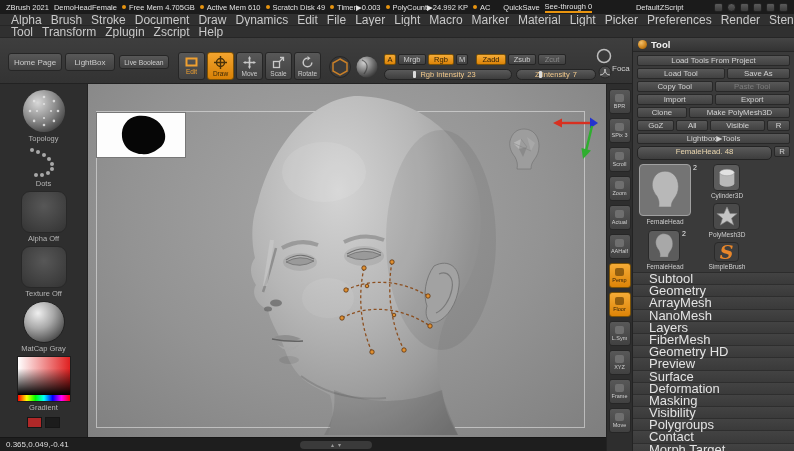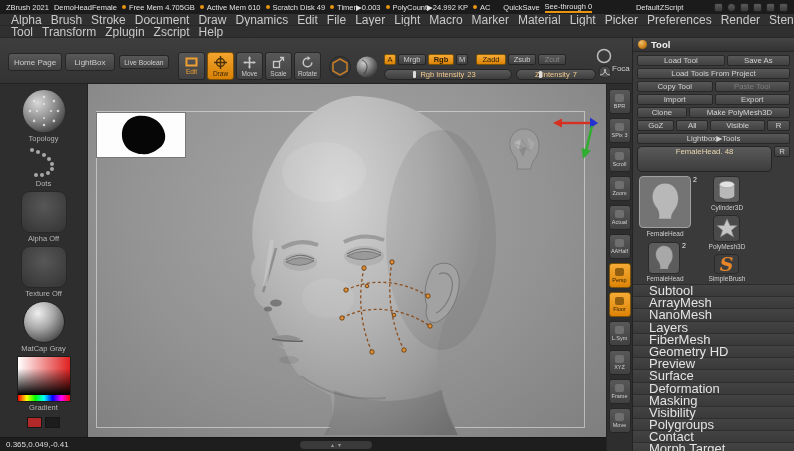--- a/index.html
+++ b/index.html
@@ -79,21 +79,21 @@
   .toolpanel{position:absolute;left:632px;top:38px;width:162px;height:413px;background:#3a3a3a;border-left:1px solid #232323;}
   .tp-header{height:14px;background:linear-gradient(#454545,#333);display:flex;align-items:center;gap:4px;padding:0 5px;
     border-bottom:1px solid #262626;color:#f2f2f2;font-size:9.5px;font-weight:bold;}
   .tp-picon{width:9px;height:9px;border-radius:50%;background:radial-gradient(circle at 35% 30%, #f3c06a, #c87f18 60%, #6e4a12);}
   .tp-rows{padding:3px 4px 0;}
   .tp-row{display:flex;gap:2px;margin-bottom:2px;}
   .tp-btn{height:11px;line-height:10px;background:var(--btn-bg);border:1px solid #282828;border-radius:2px;
     font-size:7.8px;color:#d2d2d2;text-align:center;flex:1;overflow:hidden;white-space:nowrap;}
   .tp-btn.disabled{color:#7d7d7d;}
   .tp-slider{flex:1;background:linear-gradient(#5a5a5a,#3d3d3d);border:1px solid #242424;border-radius:5px;
-    height:26px;line-height:10px;font-size:7.8px;color:#e8d5ae;text-align:center;}
+    height:14px;line-height:10px;font-size:7.8px;color:#e8d5ae;text-align:center;}
   .tp-thumbs{position:relative;height:110px;}
   .thumb{position:absolute;background:#5c5c5c;border:1px solid #2a2a2a;border-radius:4px;overflow:hidden;
     display:flex;align-items:center;justify-content:center;}
   .thumb.selected{background:#747474;border-color:#a0a0a0;}
   .th-label{position:absolute;font-size:6.5px;color:#cfcfcf;text-align:center;}
   .badge{position:absolute;font-size:7px;color:#f0f0f0;}
   .badge:empty{display:none;}
   .s-glyph{font-size:19px;font-weight:bold;font-style:italic;color:#e8862a;font-family:"DejaVu Serif",serif;}
   .sections{border-top:1px solid #2c2c2c;}
   .section-row{height:12.2px;line-height:12.2px;padding-left:16px;font-size:13px;color:#e3e3e3;
@@ -237,21 +237,21 @@
             <stop offset="60%" stop-color="#6a6a6a"></stop>
             <stop offset="100%" stop-color="#2e2e2e"></stop>
           </radialGradient>
         </defs>
       <circle cx="12" cy="12" r="10.5" fill="url(#sphG)"></circle>
         <path d="M7,5 Q16,9 9,19" stroke="#333" stroke-width="1.2" fill="none" opacity="0.6"></path>
     </svg>
 
     <div class="btn mini-btn orange-btn" style="left:384px;width:12px;">A</div>
     <div class="btn mini-btn" style="left:398px;width:28px;">Mrgb</div>
-    <div class="btn mini-btn orange-btn" style="left:428px;width:26px;font-weight:bold;">Rgb</div>
+    <div class="btn mini-btn orange-btn" style="left:428px;width:26px;">Rgb</div>
     <div class="btn mini-btn" style="left:456px;width:12px;">M</div>
     <div class="btn mini-btn orange-btn" style="left:476px;width:30px;">Zadd</div>
     <div class="btn mini-btn" style="left:508px;width:28px;">Zsub</div>
     <div class="btn mini-btn dim" style="left:538px;width:28px;">Zcut</div>
 
     <div class="slider" style="left:384px;width:128px;">
       <span class="tick" style="left:28px;"></span>
       <span>Rgb Intensity</span>
       <span>23</span>
     </div>
@@ -476,25 +476,25 @@
     </div>
 
   <div class="toolpanel">
     <div class="tp-header">
       <span class="tp-picon"></span>
       <span>Tool</span>
     </div>
 
     <div class="tp-rows">
       <div class="tp-row">
+        <div class="tp-btn">Load Tools From Project</div>
+      </div>
+      <div class="tp-row">
         <div class="tp-btn" style="flex:1.4;">Load Tool</div>
         <div class="tp-btn">Save As</div>
-      </div>
-      <div class="tp-row">
-        <div class="tp-btn">Load Tools From Project</div>
       </div>
       <div class="tp-row">
         <div class="tp-btn">Copy Tool</div>
         <div class="tp-btn disabled">Paste Tool</div>
       </div>
       <div class="tp-row">
         <div class="tp-btn">Import</div>
         <div class="tp-btn">Export</div>
       </div>
       <div class="tp-row">
@@ -550,20 +550,21 @@
 
       <div class="thumb" style="left:81px;top:80px;width:25px;height:20px;background:#3e3e3e;">
         <span class="s-glyph">S</span>
       </div>
       <span class="th-label" style="left:68px;top:101px;width:52px;">SimpleBrush</span>
     </div>
 
     <div class="sections">
 
     <div class="section-row">Subtool</div>
+        <div class="section-row">Geometry</div>
         <div class="section-row">ArrayMesh</div>
         <div class="section-row">NanoMesh</div>
         <div class="section-row">Layers</div>
         <div class="section-row">FiberMesh</div>
         <div class="section-row">Geometry HD</div>
         <div class="section-row">Preview</div>
         <div class="section-row">Surface</div>
         <div class="section-row">Deformation</div>
         <div class="section-row">Masking</div>
         <div class="section-row">Visibility</div>

